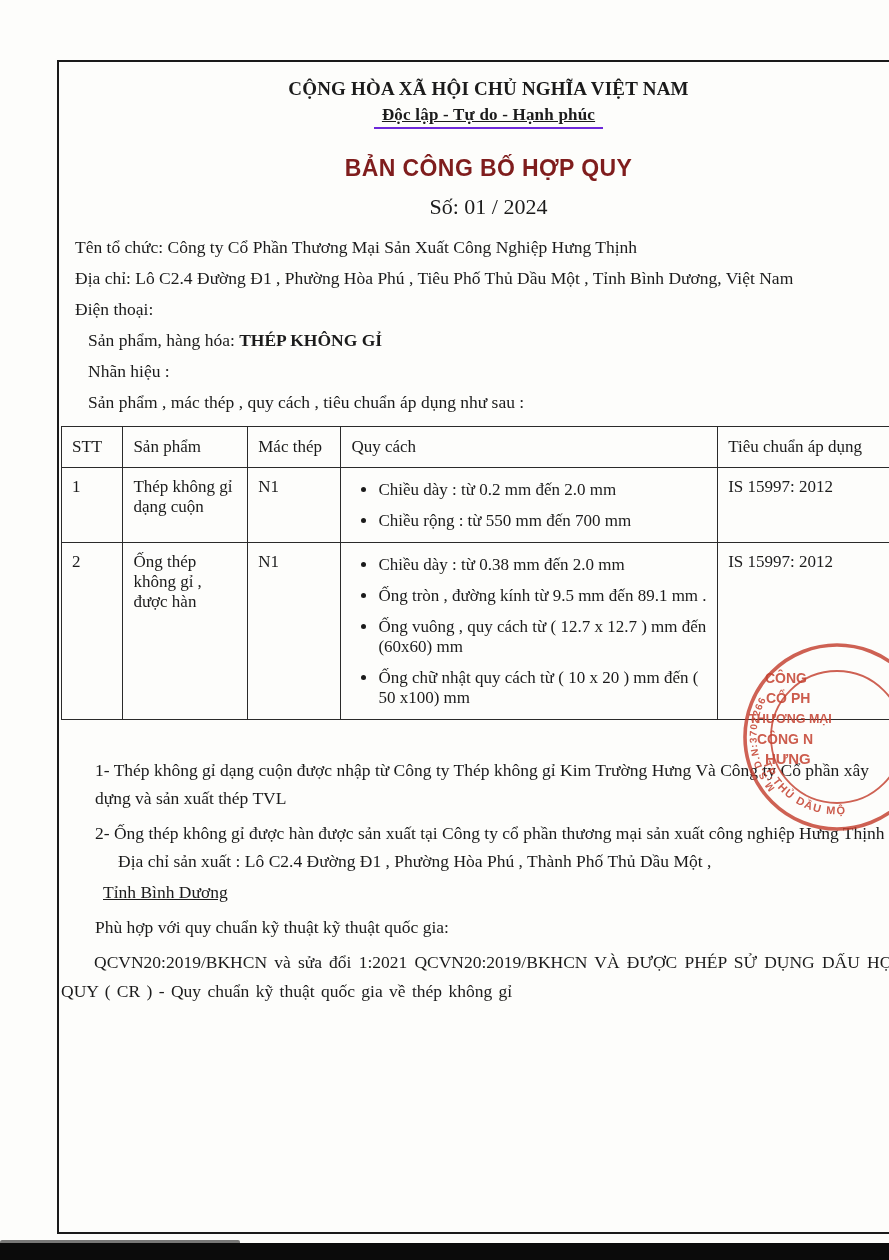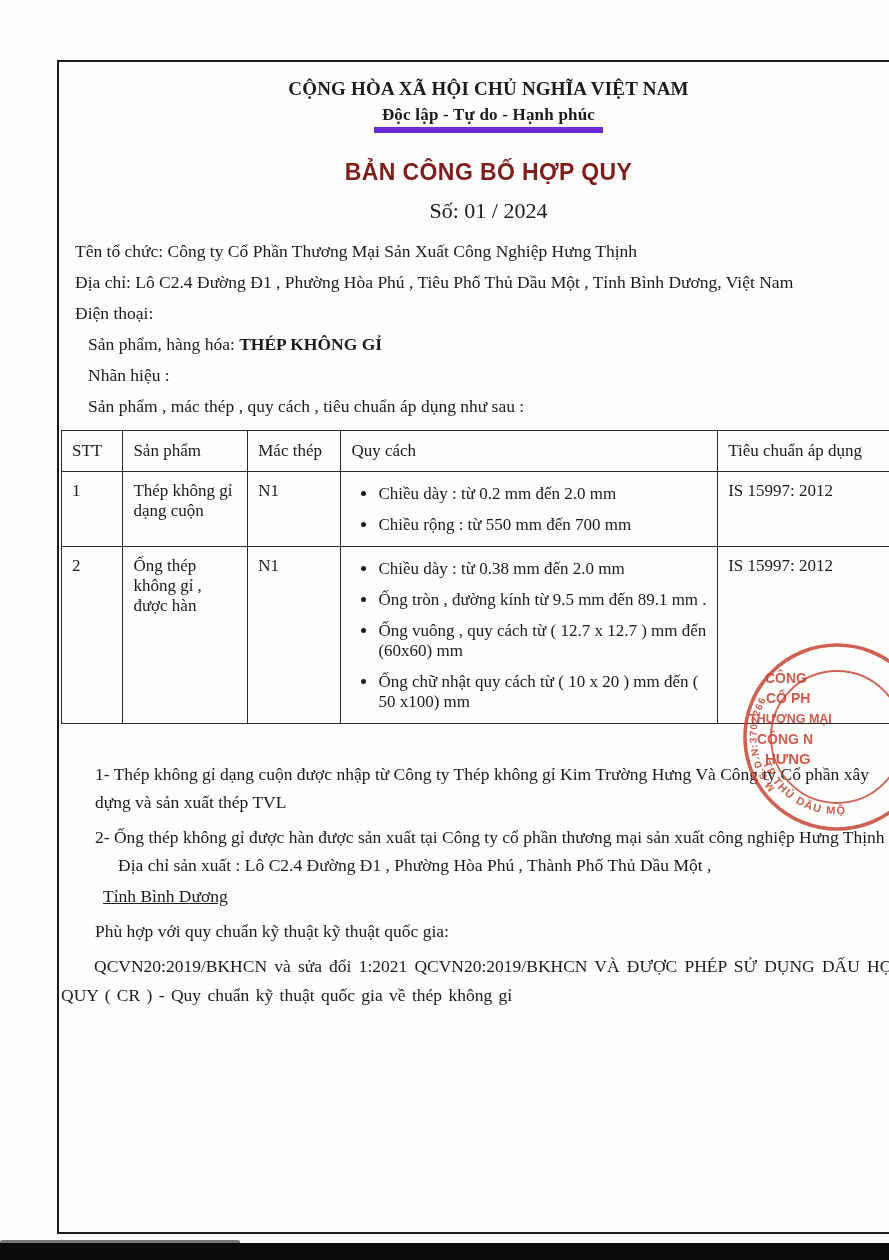--- a/index.html
+++ b/index.html
@@ -10,21 +10,21 @@
     font-family:"Liberation Serif","DejaVu Serif",serif; color:#1b1b1b;
   }
   .frame {
     position:absolute; left:57px; top:60px; width:863px; height:1174px;
     border:2px solid #1a1a1a; padding:10px 16px 0 16px;
   }
   .center { text-align:center; }
   .nat-title { font-size:19px; font-weight:bold; margin:6px 0 5px; letter-spacing:.2px; }
   .motto {
     display:inline-block; font-size:17px; font-weight:bold;
-    padding:0 8px 2px; border-bottom:6px solid #6d28d9; letter-spacing:.2px;
+    padding:0 8px 2px; border-bottom:2px solid #6d28d9; letter-spacing:.2px;text-decoration:underline;
   }
   .doc-title {
     margin-top:26px; font-family:"Liberation Sans","DejaVu Sans",sans-serif;
     font-weight:bold; font-size:23px; letter-spacing:.4px; color:#7f1d1d;
   }
   .doc-no { margin-top:12px; font-size:22px; }
   .info { margin-top:13px; font-size:17.5px; line-height:1.6; }
   .info p { margin:3px 0; }
   .indent { margin-left:13px !important; }
   .bold { font-weight:bold; }

